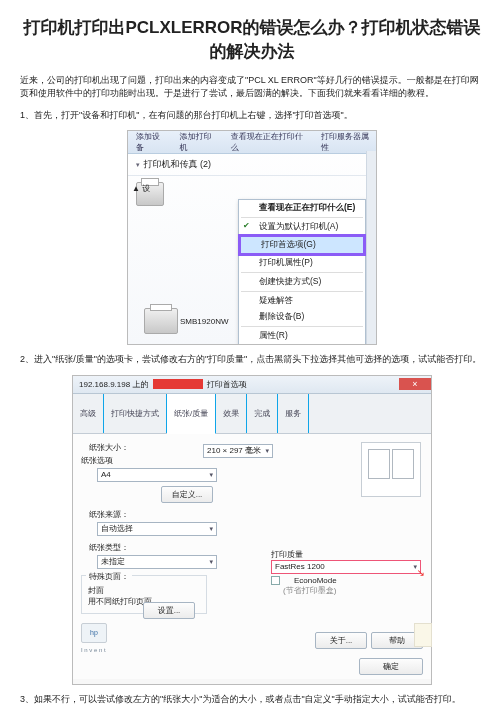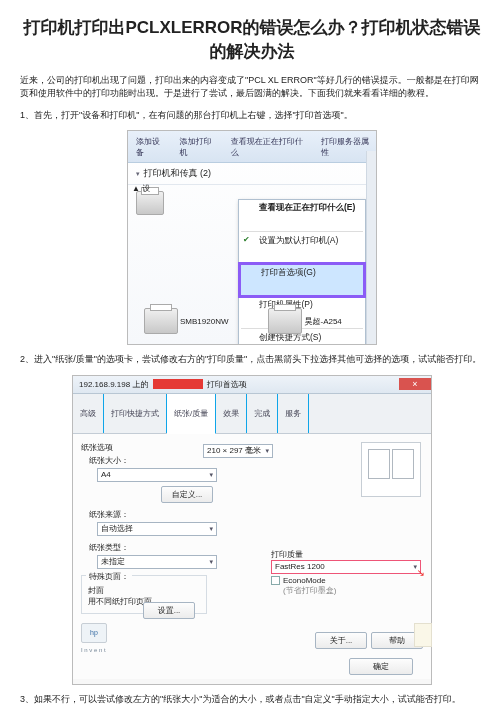--- a/index.html
+++ b/index.html
@@ -4,28 +4,28 @@
 <style>
   * { box-sizing: border-box; margin: 0; padding: 0; }
   body { width: 504px; font-family: "Microsoft YaHei", Arial, sans-serif; font-size: 10px; color: #222; background: #fff; padding: 16px 20px; }
   h1 { font-size: 17px; font-weight: bold; text-align: center; line-height: 1.4; margin-bottom: 10px; }
   .intro { font-size: 9px; line-height: 1.5; margin-bottom: 8px; }
   .step { font-size: 9px; line-height: 1.5; margin: 8px 0; }
   .screenshot { display: block; margin: 4px auto 6px; border: 1px solid #bbb; background: #fdfdfd; }
 
   
   .shot1 { width: 250px; height: 215px; position: relative; overflow: hidden; background: linear-gradient(#fff,#f6f8fb); }
-  .shot1 .toolbar { height: 32px; background: linear-gradient(#e8f0fa,#d8e4f2); border-bottom: 1px solid #b9cde0; font-size: 8px; color: #335; display: flex; align-items: center; gap: 12px; padding-left: 8px; }
+  .shot1 .toolbar { height: 23px; background: linear-gradient(#e8f0fa,#d8e4f2); border-bottom: 1px solid #b9cde0; font-size: 8px; color: #335; display: flex; align-items: center; gap: 12px; padding-left: 8px; }
   .shot1 .section { display: flex; align-items: center; gap: 4px; font-size: 9px; padding: 4px 8px; border-bottom: 1px solid #e2e8ef; }
   .shot1 .tri { font-size: 7px; color: #667; }
   .shot1 .printer-row { display: flex; align-items: center; gap: 4px; padding: 6px 8px; }
   .shot1 .printer-icon { width: 28px; height: 24px; background: linear-gradient(#f0f0f0,#c8c8c8); border: 1px solid #aaa; border-radius: 2px; position: relative; }
   .shot1 .printer-icon::before { content:""; position:absolute; left:4px; right:4px; top:-5px; height:6px; background:#fff; border:1px solid #aaa; }
   .shot1 .ctx { position: absolute; left: 110px; top: 68px; width: 128px; background: #fff; border: 1px solid #b0c0d0; box-shadow: 1px 2px 4px rgba(0,0,0,0.25); font-size: 8.5px; }
-  .shot1 .ctx .item { padding: 2px 6px 16px 20px; position: relative; }
+  .shot1 .ctx .item { padding: 2px 6px 2px 20px; position: relative; }
   .shot1 .ctx .item.bold { font-weight: bold; }
   .shot1 .ctx .item.hl { background: #cde6ff; border: 3px solid #8b5cf6; margin: -1px; }
   .shot1 .ctx .sep { border-top: 1px solid #ddd; margin: 1px 2px; }
   .shot1 .ctx .check { position:absolute; left:4px; top:2px; color:#2a7d2a; font-size:8px; }
   .shot1 .devrow { position:absolute; left:16px; bottom:10px; display:flex; gap:40px; font-size:8px; align-items:flex-end; }
   .shot1 .dev { display:flex; flex-direction:row; align-items:center; gap:2px; }
   .shot1 .dev .ico { width:34px; height:26px; background:linear-gradient(#f0f0f0,#c8c8c8); border:1px solid #aaa; border-radius:2px; position:relative; }
   .shot1 .dev .ico::before { content:""; position:absolute; left:5px; right:5px; top:-5px; height:5px; background:#fff; border:1px solid #aaa; }
   .shot1 .vbar { position:absolute; right:0; top:20px; bottom:0; width:10px; background:#e8edf3; border-left:1px solid #cfd8e2; }
 
@@ -46,26 +46,26 @@
   .shot2 .dim { position:absolute; left:130px; top:10px; font-size:8px; display:flex; align-items:center; gap:2px; }
   .shot2 .dim .combo { width:70px; }
   .shot2 .preview { position:absolute; right:10px; top:8px; width:60px; height:55px; border:1px solid #c7ced5; background:#fff; }
   .shot2 .preview::before { content:""; position:absolute; left:6px; top:6px; width:20px; height:28px; border:1px solid #b0b8c0; }
   .shot2 .preview::after { content:""; position:absolute; left:30px; top:6px; width:20px; height:28px; border:1px solid #b0b8c0; }
   .shot2 .quality { position:absolute; right:10px; top:115px; width:150px; }
   .shot2 .quality .combo { width:150px; border:1px solid #e57; }
   .shot2 .quality .arrow-out { position:absolute; right:-4px; top:18px; color:#e33; font-size:10px; }
   .shot2 .special { border:1px solid #d5dce3; padding:4px 6px 6px; width:126px; }
   .shot2 .special .legend { position:relative; top:-9px; left:-2px; background:#fcfcfc; padding:0 3px; display:inline-block; }
-  .shot2 .checklab { display:flex; align-items:center; gap:3px; font-size:8px; margin-top:2px; }
+  .shot2 .checklab { display:flex; align-items:center; gap:14px; font-size:8px; margin-top:2px; }
   .shot2 .ckbx { width:9px; height:9px; border:1px solid #8aa; background:#fff; }
   .shot2 .logo { position:absolute; left:8px; bottom:36px; width:26px; height:20px; border:1px solid #c7ced5; background:#eef3f7; display:flex; align-items:center; justify-content:center; color:#3a6ea5; font-size:7px; border-radius:2px; }
   .shot2 .logo-sub { position:absolute; left:8px; bottom:26px; font-size:6px; color:#789; }
   .shot2 .bottom-btns { position:absolute; right:8px; bottom:30px; display:flex; gap:4px; }
-  .shot2 .ok-row { position:absolute; right:18px; bottom:4px; }
+  .shot2 .ok-row { position:absolute; right:8px; bottom:4px; }
   .shot2 .wm { position:absolute; right:-1px; bottom:32px; width:18px; height:24px; border:1px solid #e4e0cf; background:#faf7e8; }
   .shot2 .settings-center { position:absolute; left:70px; top:168px; }
 </style>
 </head>
 <body>
 
 <h1>打印机打印出PCLXLERROR的错误怎么办？打印机状态错误的解决办法</h1>
 <p class="intro">近来，公司的打印机出现了问题，打印出来的内容变成了"PCL XL ERROR"等好几行的错误提示。一般都是在打印网页和使用软件中的打印功能时出现。于是进行了尝试，最后圆满的解决。下面我们就来看看详细的教程。</p>
 <p class="step">1、首先，打开"设备和打印机"，在有问题的那台打印机上右键，选择"打印首选项"。</p>
 
@@ -95,24 +95,20 @@
     <div class="sep"></div>
     <div class="item">疑难解答</div>
     <div class="item">删除设备(B)</div>
     <div class="sep"></div>
     <div class="item">属性(R)</div>
   </div>
   <div class="devrow">
     <div class="dev">
         <div class="ico"></div>
         <span>SMB1920NW</span>
-      </div>
-    <div class="dev">
-        <div class="ico"></div>
-        <span>昊超-A254</span>
       </div>
   </div>
   <div class="vbar"></div>
 </div>
 
 <p class="step">2、进入"纸张/质量"的选项卡，尝试修改右方的"打印质量"，点击黑箭头下拉选择其他可选择的选项，试试能否打印。</p>
 
 <div class="screenshot shot2">
   <div class="titlebar">
     <span>
@@ -125,22 +121,22 @@
   <div class="tabs">
     <div class="tab">高级</div>
     <div class="tab">打印快捷方式</div>
     <div class="tab active">纸张/质量</div>
     <div class="tab">效果</div>
     <div class="tab">完成</div>
     <div class="tab">服务</div>
   </div>
   <div class="body">
     <div class="group">
+      <div class="lbl" style="padding-left:8px;">纸张大小：</div>
       <div class="lbl">纸张选项</div>
-      <div class="lbl" style="padding-left:8px;">纸张大小：</div>
       <div style="padding-left:16px;">
         <div class="combo">
             <span>A4</span>
             <span class="arr">▾</span>
           </div>
       </div>
       <div style="padding-left:80px;margin-top:4px;">
         <span class="btn">自定义...</span>
       </div>
     </div>

